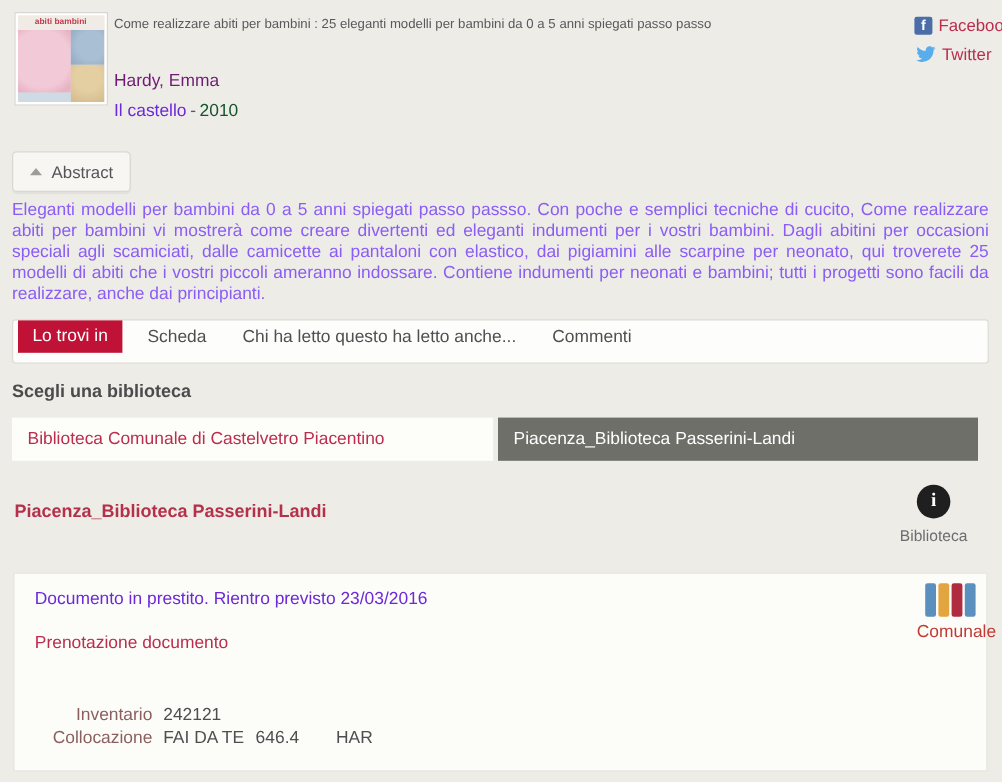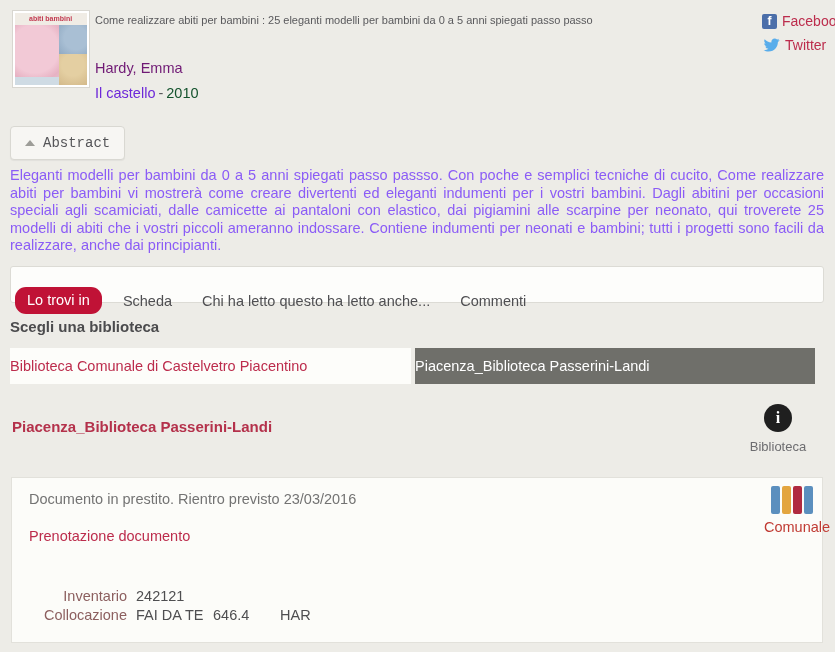--- a/index.html
+++ b/index.html
@@ -36,53 +36,53 @@
   .share-row { display:flex; align-items:center; height:24px; cursor:pointer; white-space:nowrap; }
   .fb-icon { width:15px; height:15px; border-radius:2px; background:#4b6ea9; color:#fff;
              font-size:12px; font-weight:bold; text-align:center; line-height:15px; margin-right:5px; }
   .tw-icon { width:19px; height:16px; margin-right:4px; }
   .share-label { font-size:14px; color:#bc2c4c; }
 
   
   .abstract-btn { position:absolute; left:10px; top:126px; height:30px;
                   display:flex; align-items:center; gap:8px; padding:16px 14px;
                   background:#f7f6f3; border:1px solid #d9d8d2; border-radius:4px;
-                  box-shadow:0 1px 1px rgba(0,0,0,.05); cursor:pointer;font-family:Liberation Mono, monospace; }
+                  box-shadow:0 1px 1px rgba(0,0,0,.05); cursor:pointer; }
   .tri-up { width:0; height:0; border-left:5px solid transparent; border-right:5px solid transparent;
             border-bottom:6px solid #9d9d98; }
   .abstract-btn span { font-size:14px; color:#555558; }
   .abstract-text { position:absolute; left:10px; top:167px; width:814px;
                    font-size:14.5px; line-height:17.5px; text-align:justify; color:#8b5cf6; }
 
   
   .tabbar { position:absolute; left:10px; top:266px; width:814px; height:37px;
             background:#fdfdfb; border:1px solid #dcdbd5; border-radius:3px;
             display:flex; align-items:flex-start; }
-  .tab { font-size:14.5px; color:#4f4f52; padding:6px 15px; margin-top:20px; cursor:pointer; white-space:nowrap;border-radius:11px; }
+  .tab { font-size:14.5px; color:#4f4f52; padding:6px 15px; margin-top:0; cursor:pointer; white-space:nowrap; }
   .tab.active { background:#c01236; color:#fff; margin-left:4px; margin-right:6px;
                 padding:5px 12px 6px; }
 
   
   .pick-head { position:absolute; left:10px; top:318px; font-size:15px; font-weight:600; color:#4b4b4d; }
   .lib-opt { position:absolute; top:348px; height:36px; line-height:36px;
-             font-size:14.5px; cursor:pointer; overflow:hidden; white-space:nowrap; }
+             font-size:14.5px; padding-left:13px; cursor:pointer; overflow:hidden; white-space:nowrap; }
   .lib-opt.unselected { left:10px; width:401px; background:#fdfdfa; color:#bc2c4c; }
   .lib-opt.selected   { left:415px; width:400px; background:#6f6f6a; color:#fff; }
 
   .lib-name { position:absolute; left:12px; top:418px; font-size:15px; font-weight:700; color:#b4314b; }
   .info-block { position:absolute; left:745px; top:404px; width:66px; text-align:center; cursor:pointer; }
   .info-circle { width:28px; height:28px; border-radius:50%; background:#1f1f1f; margin:0 auto;
                  color:#fff; font-size:16px; font-weight:bold; line-height:28px; text-align:center;
                  font-family:"Liberation Serif", serif; }
   .info-label { margin-top:7px; font-size:13px; color:#6d6d70; }
 
   
   .card { position:absolute; left:11px; top:477px; width:812px; height:166px;
           background:#fcfcf9; border:1px solid #e2e1db; }
-  .status { position:absolute; left:17px; top:13px; font-size:14.5px; color:#737373; }
+  .status { position:absolute; left:17px; top:13px; font-size:14.5px; color:#6d28d9; }
   .reserve { position:absolute; left:17px; top:50px; font-size:14.5px; color:#bc2c4c; cursor:pointer; }
   .shelf { position:absolute; left:752px; top:8px; width:56px; text-align:center; cursor:pointer; }
   .shelf-bars { display:flex; justify-content:center; gap:2px; height:28px; }
   .shelf-bars i { width:9px; height:28px; border-radius:2px; display:block; }
   .sb1,.sb4 { background:#5b8fbe; }
   .sb2 { background:#e3a53f; }
   .sb3 { background:#b02a40; }
   .shelf-label { margin-top:5px; font-size:14.5px; color:#c03a33; }
   .field-row { position:absolute; left:17px; font-size:14.5px; white-space:nowrap; }
   .field-row .flabel { display:inline-block; width:98px; text-align:right; color:#8c5f5f; margin-right:9px; }

